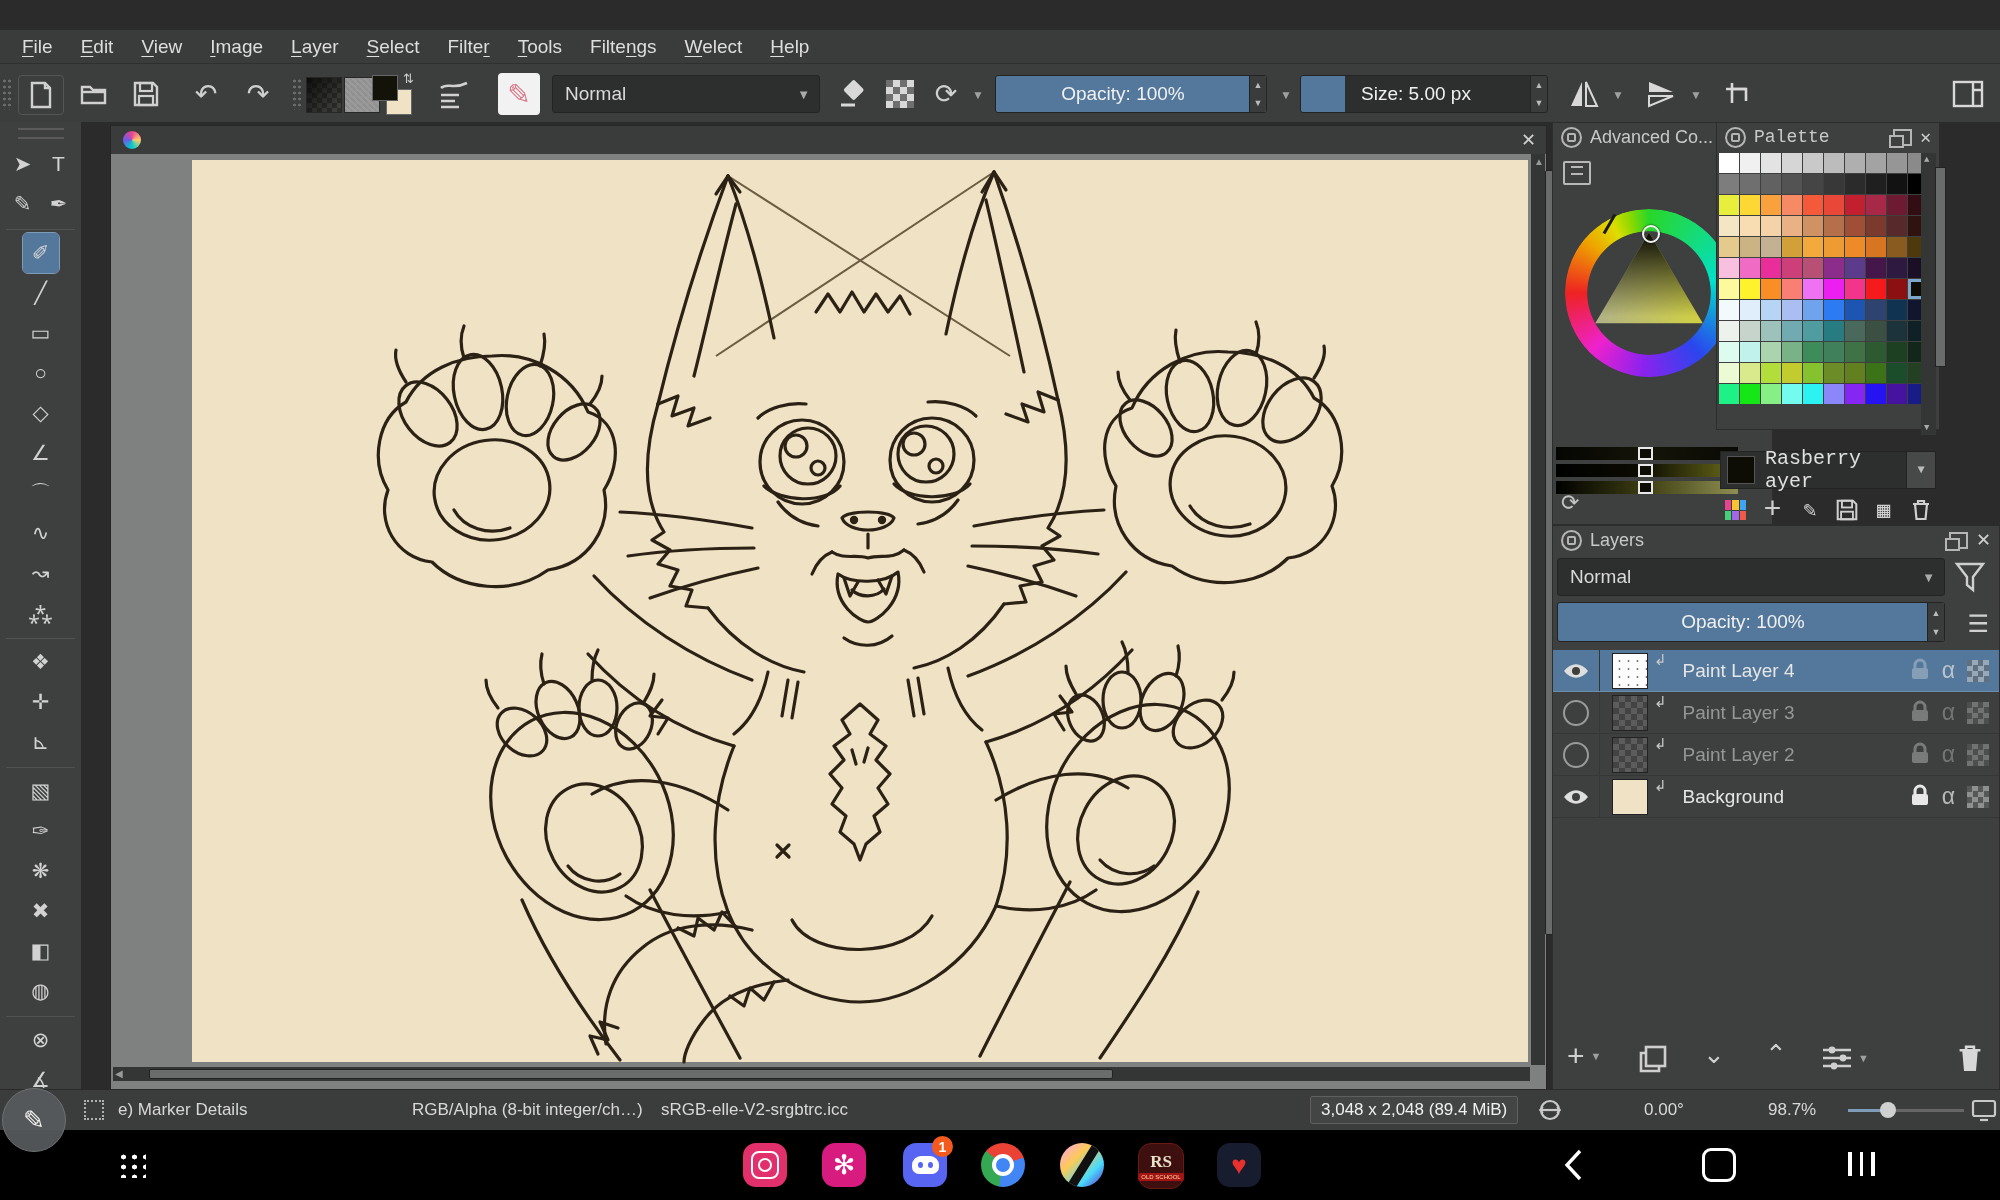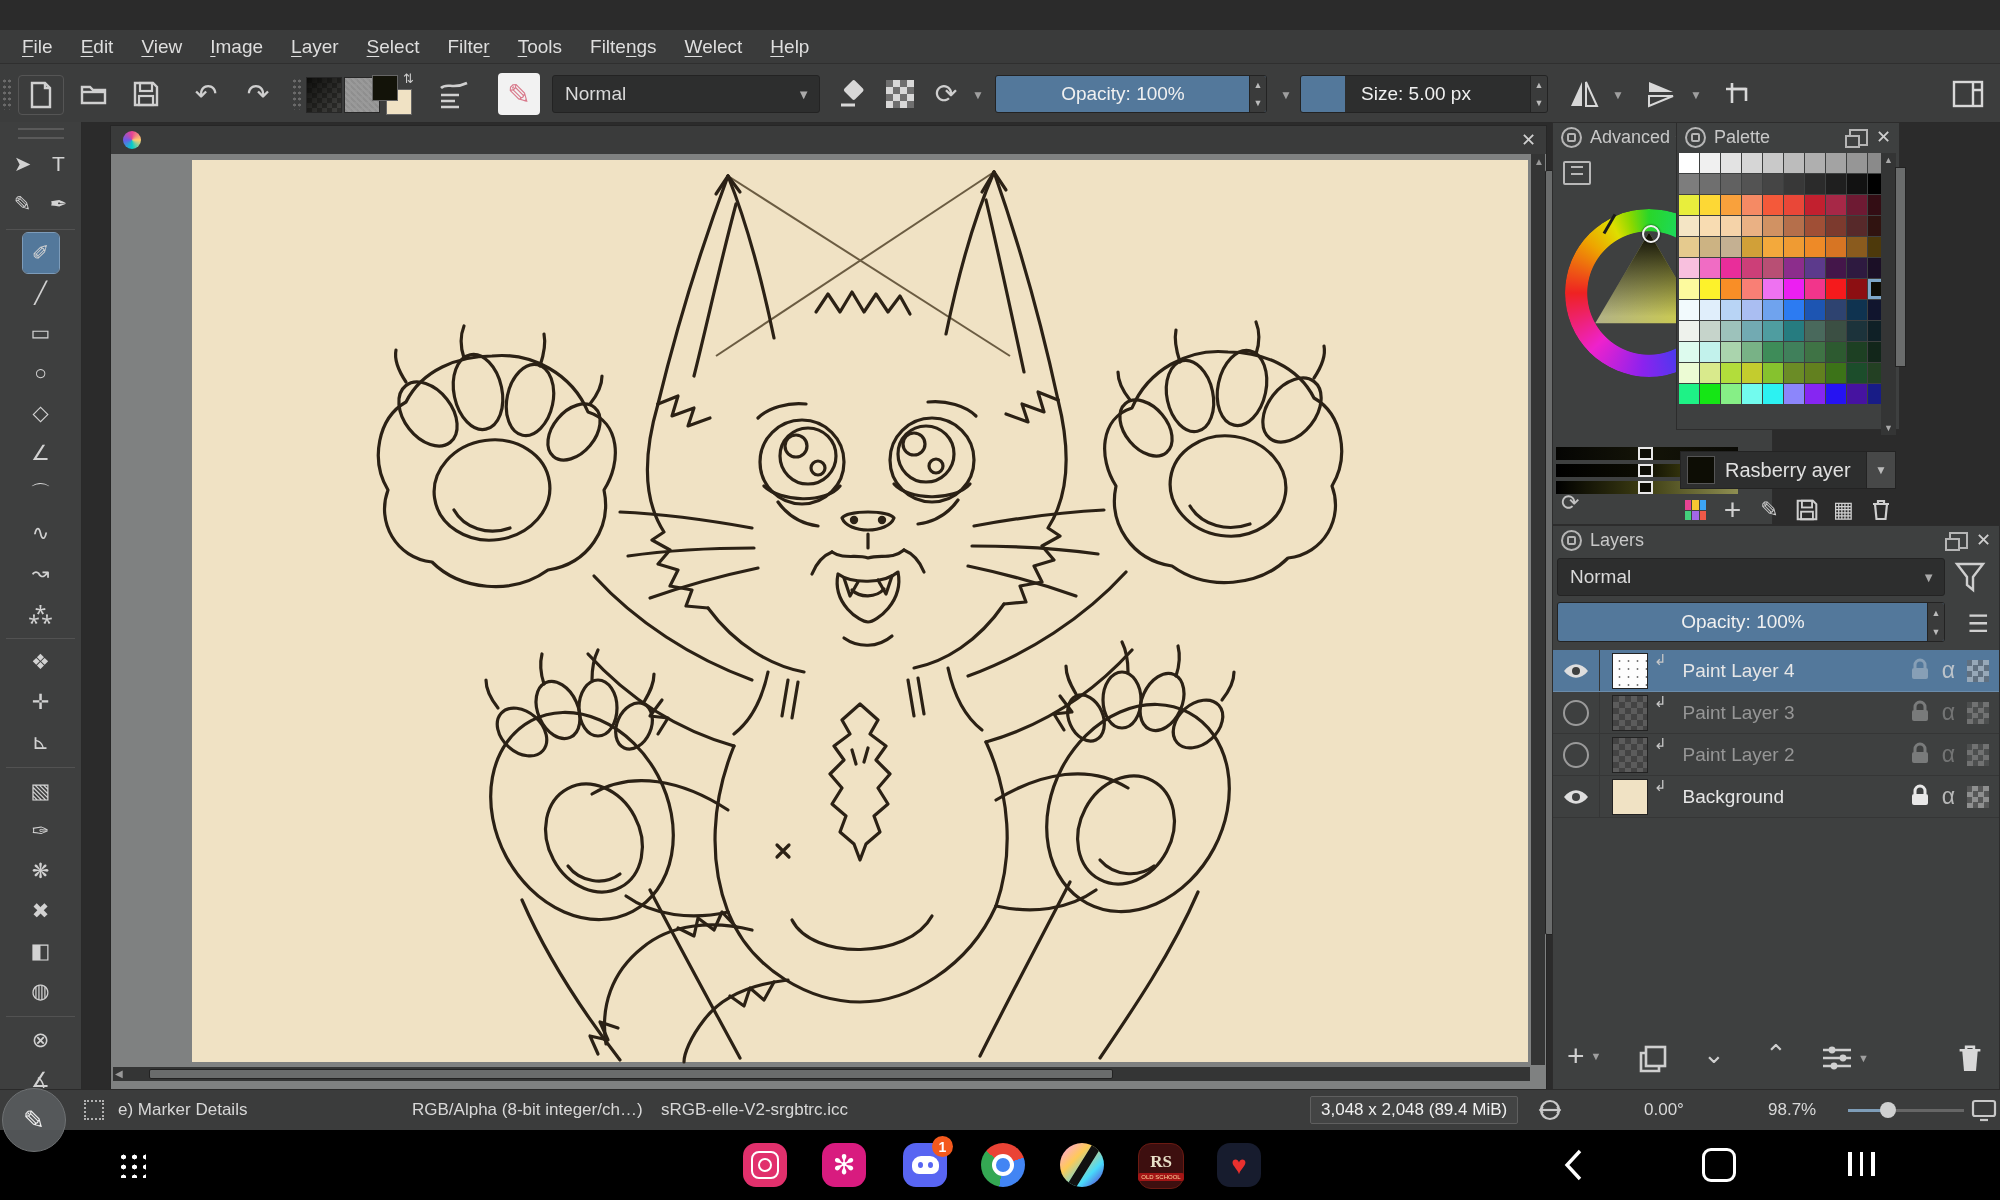--- a/index.html
+++ b/index.html
@@ -74,21 +74,21 @@
   
   .panel{position:absolute;background:#3e4040;border:1px solid #2c2c2c;box-sizing:border-box;}
   .panel-head{height:28px;display:flex;align-items:center;padding:0 8px;gap:8px;}
   .panel-title{font-size:18px;color:#c8c8c8;flex:1;white-space:nowrap;overflow:hidden;}
   .lockc{width:17px;height:17px;border:2px solid #b5b5b5;border-radius:50%;position:relative;}
   .lockc:after{content:"";position:absolute;left:4px;top:4px;width:5px;height:5px;border:2px solid #b5b5b5;border-radius:2px;}
   .floatic{width:15px;height:13px;border:2px solid #b5b5b5;position:relative;}
   .floatic:after{content:"";position:absolute;left:-6px;top:4px;width:11px;height:9px;border:2px solid #b5b5b5;background:#3e4040;}
   .closex{font-size:18px;color:#cfcfcf;}
   #adv-color{left:1552px;top:122px;width:221px;height:403px;}
-  #pal-panel{left:1676px;top:122px;width:224px;height:308px;}
+  #pal-panel{left:1716px;top:122px;width:224px;height:308px;font-family:Liberation Mono, monospace;}
   #layers-panel{left:1552px;top:525px;width:448px;height:565px;}
   
   #acs-settings{position:absolute;left:10px;top:38px;width:24px;height:20px;border:2px solid #b8b8b8;border-radius:2px;
      background:linear-gradient(#b8b8b8 2px,transparent 2px) 6px 3px/12px 5px no-repeat,
                 linear-gradient(#b8b8b8 2px,transparent 2px) 6px 10px/12px 5px no-repeat;}
   #acs-nocolor{position:absolute;right:26px;top:32px;width:18px;height:18px;border:2.5px solid #b8b8b8;border-radius:50%;}
   #acs-nocolor:after{content:"";position:absolute;left:-1px;top:7px;width:19px;height:2.5px;background:#b8b8b8;transform:rotate(45deg);}
   #acs-wheel{position:absolute;left:12px;top:86px;width:168px;height:168px;border-radius:50%;
     background:conic-gradient(from 0deg,#29d629,#00e0cc 80deg,#2a46ee 140deg,#8c22ee 185deg,#ee22cc 225deg,#ee2222 270deg,#eea400 310deg,#dede00 332deg,#8ad800 346deg,#29d629);
     -webkit-mask:radial-gradient(circle closest-side,transparent 73%,#000 74%);

